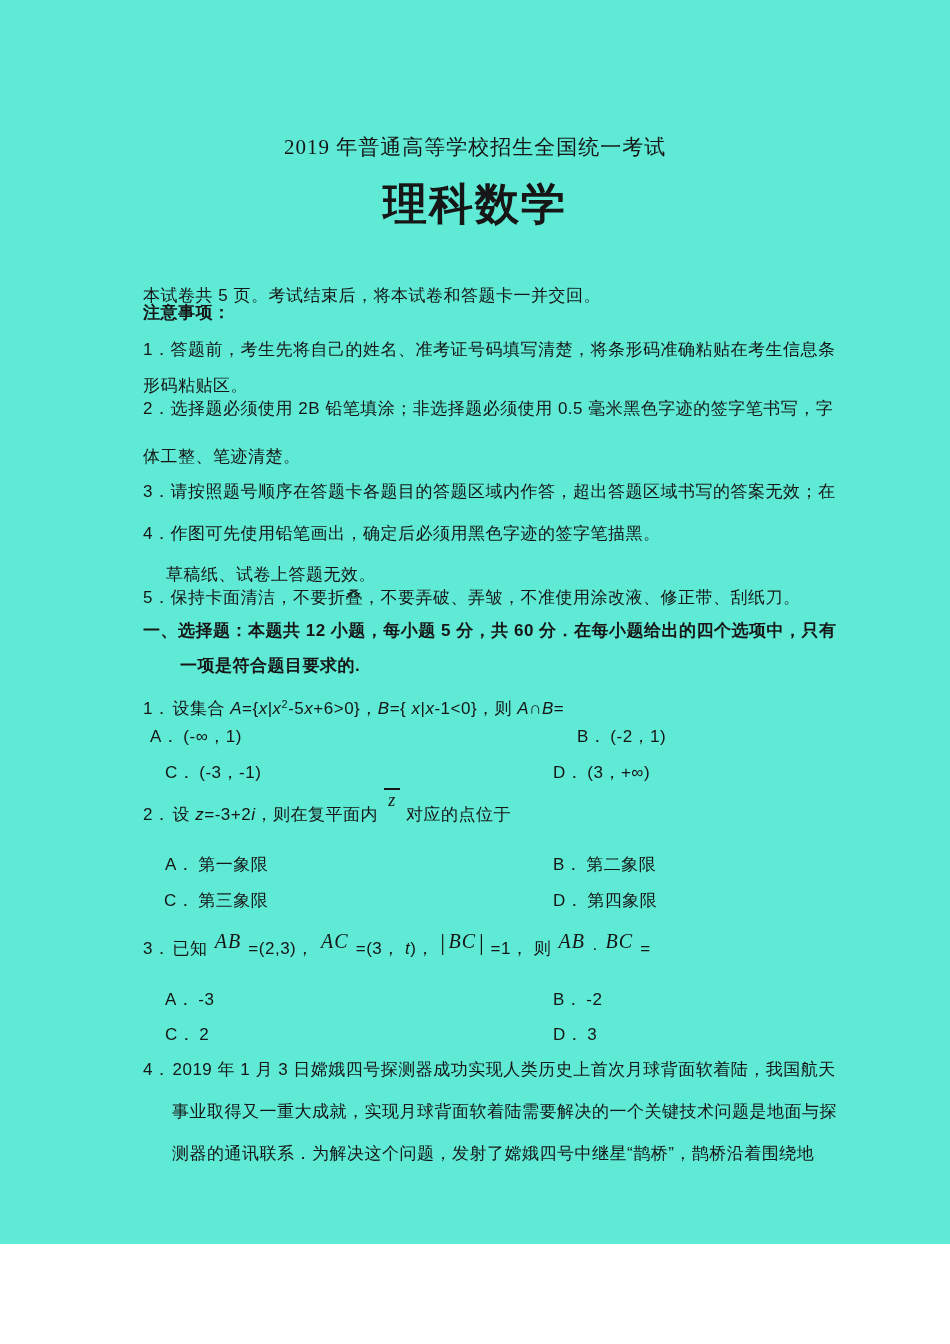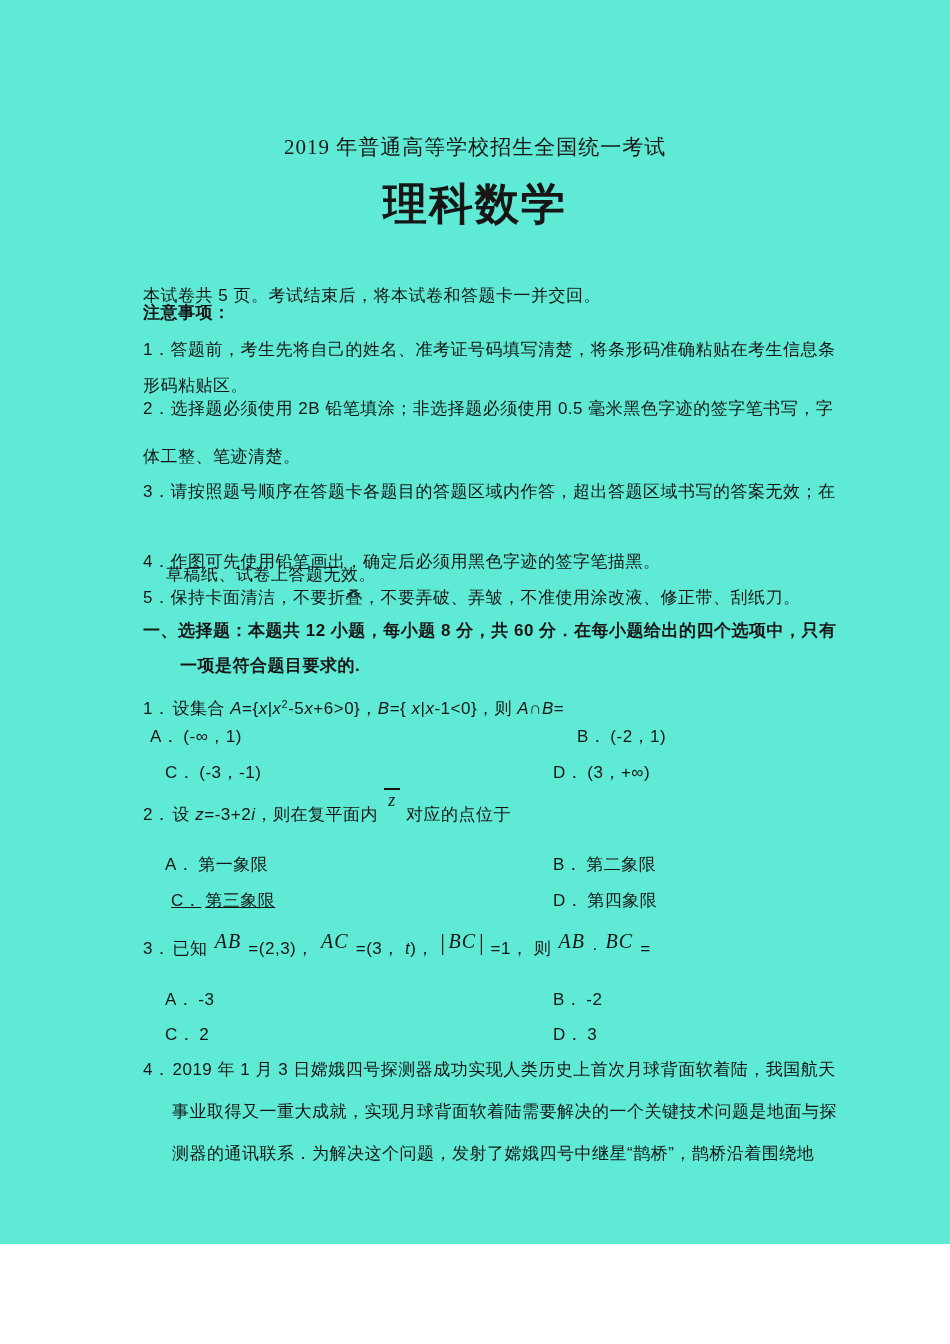--- a/index.html
+++ b/index.html
@@ -64,36 +64,36 @@
   <div class="line subject-title" style="top:194px;">理科数学</div>
   <div class="line" style="top:270px;left:143px;margin-top:16px;">本试卷共 5 页。考试结束后，将本试卷和答题卡一并交回。</div>
 
   <div class="line bold-head" style="top:303px;left:143px;">注意事项：</div>
   <div class="line" style="top:340px;left:143px;">1．答题前，考生先将自己的姓名、准考证号码填写清楚，将条形码准确粘贴在考生信息条</div>
   <div class="line" style="top:376px;left:143px;">形码粘贴区。</div>
   <div class="line" style="top:399px;left:143px;">2．选择题必须使用 2B 铅笔填涂；非选择题必须使用 0.5 毫米黑色字迹的签字笔书写，字</div>
   <div class="line" style="top:447px;left:143px;">体工整、笔迹清楚。</div>
   <div class="line" style="top:482px;left:143px;">3．请按照题号顺序在答题卡各题目的答题区域内作答，超出答题区域书写的答案无效；在</div>
   <div class="line" style="top:517px;left:166px;margin-top:48px;">草稿纸、试卷上答题无效。</div>
-  <div class="line" style="top:552px;left:143px;">4．作图可先使用铅笔画出，确定后必须用黑色字迹的签字笔描黑。</div>
+  <div class="line" style="top:524px;left:143px;">4．作图可先使用铅笔画出，确定后必须用黑色字迹的签字笔描黑。</div>
   <div class="line" style="top:588px;left:143px;">5．保持卡面清洁，不要折叠，不要弄破、弄皱，不准使用涂改液、修正带、刮纸刀。</div>
 
-  <div class="line bold-head" style="top:621px;left:143px;">一、选择题：本题共 12 小题，每小题 8 分，共 60 分．在每小题给出的四个选项中，只有</div>
+  <div class="line bold-head" style="top:621px;left:143px;">一、选择题：本题共 12 小题，每小题 5 分，共 60 分．在每小题给出的四个选项中，只有</div>
   <div class="line bold-head" style="top:656px;left:180px;">一项是符合题目要求的.</div>
 
   <div class="line" style="top:694px;left:143px;"><span class="q-num">1．</span><span><span class="sg-cn">设集合 </span><span class="sg-vi">A</span><span class="sg-m">={</span><span class="sg-vi">x</span><span class="sg-m">|</span><span class="sg-vi">x</span><span class="sg-sup">2</span><span class="sg-m">-5</span><span class="sg-vi">x</span><span class="sg-m">+6&gt;0}，</span><span class="sg-vi">B</span><span class="sg-m">={ </span><span class="sg-vi">x</span><span class="sg-m">|</span><span class="sg-vi">x</span><span class="sg-m">-1&lt;0}，</span><span class="sg-cn">则 </span><span class="sg-vi">A</span><span class="sg-m">∩</span><span class="sg-vi">B</span><span class="sg-m">=</span></span></div>
   <div class="opt" style="top:727px;left:150px;text-align:right;"><span class="opt-label">A．</span><span>(-∞，1)</span></div>
   <div class="opt" style="top:727px;left:553px;margin-left:24px;"><span class="opt-label">B．</span><span>(-2，1)</span></div>
   <div class="opt" style="top:763px;left:165px;"><span class="opt-label">C．</span><span>(-3，-1)</span></div>
   <div class="opt" style="top:763px;left:553px;text-align:right;"><span class="opt-label">D．</span><span>(3，+∞)</span></div>
 
   <div class="line" style="top:802px;left:143px;"><span class="q-num">2．</span><span><span class="sg-cn">设 </span><span class="sg-vi">z</span><span class="sg-m">=-3+2</span><span class="sg-vi">i</span><span class="sg-cn">，则在复平面内 </span><span class="sg-vbar">z</span><span class="sg-cn"> 对应的点位于</span></span></div>
   <div class="opt" style="top:855px;left:165px;"><span class="opt-label">A．</span><span>第一象限</span></div>
   <div class="opt" style="top:855px;left:553px;"><span class="opt-label">B．</span><span>第二象限</span></div>
-  <div class="opt" style="top:891px;left:171px;text-decoration:underline;"><span class="opt-label">C．</span><span>第三象限</span></div>
+  <div class="opt" style="top:891px;left:164px;"><span class="opt-label">C．</span><span>第三象限</span></div>
   <div class="opt" style="top:891px;left:553px;"><span class="opt-label">D．</span><span>第四象限</span></div>
 
   <div class="line" style="top:936px;left:143px;"><span class="q-num">3．</span><span><span class="sg-cn">已知 </span><span class="sg-vec">AB</span><span class="sg-m"> =(2,3)， </span><span class="sg-vec">AC</span><span class="sg-m"> =(3， </span><span class="sg-vi">t</span><span class="sg-m">)， </span><span class="sg-bar">|</span><span class="sg-vec">BC</span><span class="sg-bar">|</span><span class="sg-m"> =1， </span><span class="sg-cn">则 </span><span class="sg-vec">AB</span><span class="sg-m"> · </span><span class="sg-vec">BC</span><span class="sg-m"> =</span></span></div>
   <div class="opt" style="top:990px;left:165px;"><span class="opt-label">A．</span><span>-3</span></div>
   <div class="opt" style="top:990px;left:553px;"><span class="opt-label">B．</span><span>-2</span></div>
   <div class="opt" style="top:1025px;left:165px;"><span class="opt-label">C．</span><span>2</span></div>
   <div class="opt" style="top:1025px;left:553px;"><span class="opt-label">D．</span><span>3</span></div>
 
   <div class="line" style="top:1060px;left:143px;"><span class="q-num">4．</span><span>2019 年 1 月 3 日嫦娥四号探测器成功实现人类历史上首次月球背面软着陆，我国航天</span></div>
   <div class="line" style="top:1102px;left:172px;">事业取得又一重大成就，实现月球背面软着陆需要解决的一个关键技术问题是地面与探</div>

